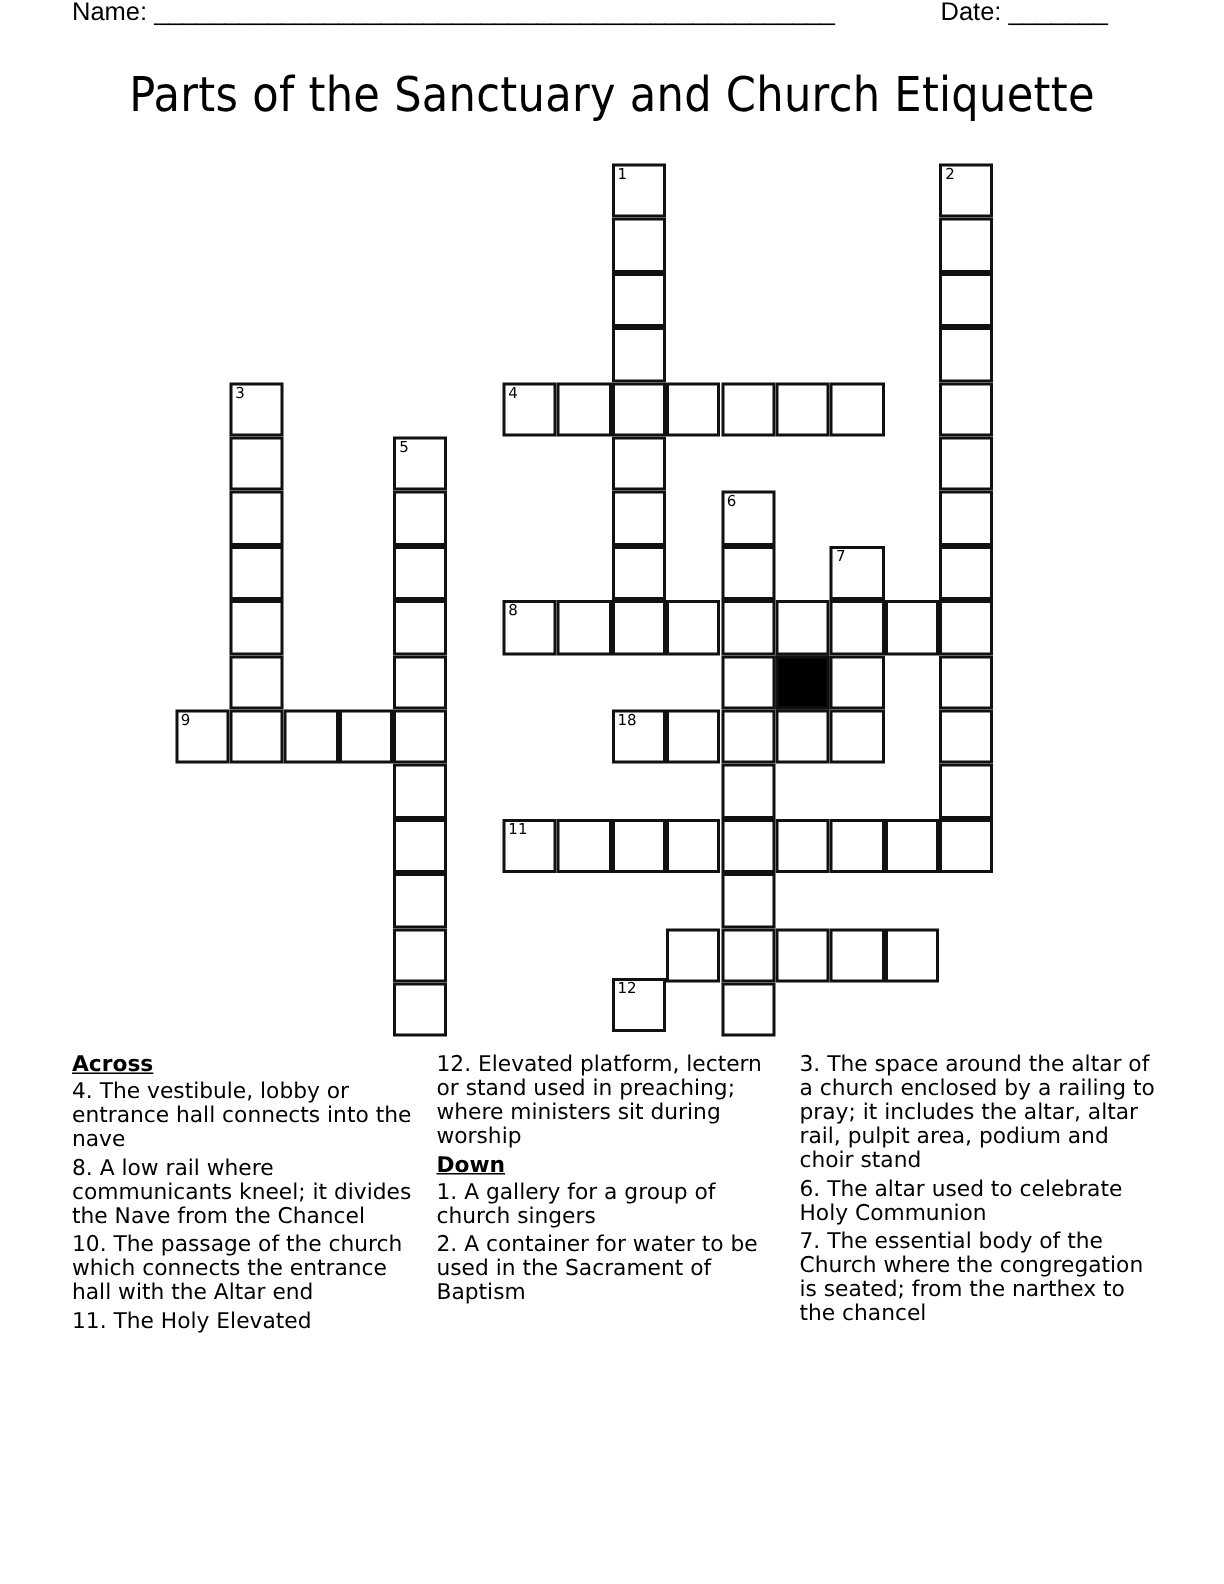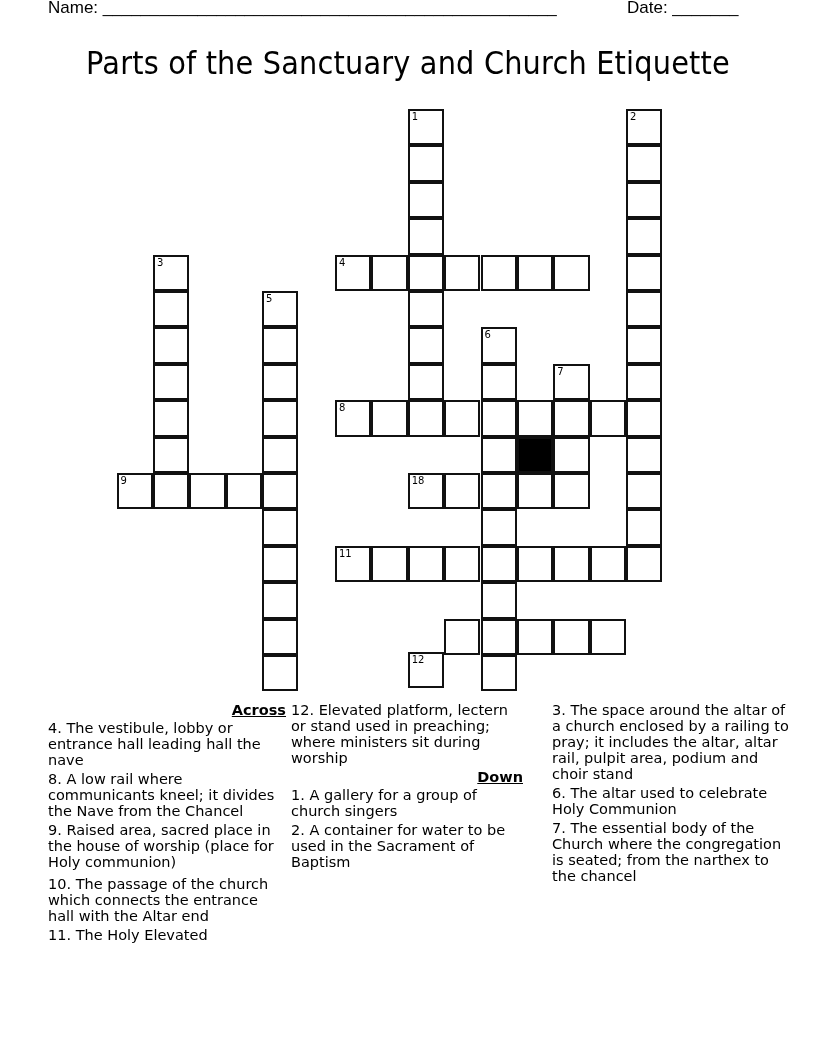--- a/index.html
+++ b/index.html
@@ -4,21 +4,21 @@
 <style>
   html, body { margin:0; padding:0; background:#fff; }
   body { width:816px; height:1056px; position:relative; overflow:hidden; font-family:"DejaVu Sans", sans-serif; color:#000; }
   .hdr { position:absolute; top:-2px; font-family:"Liberation Sans", sans-serif; font-size:17px; }
   .title { position:absolute; top:44px; left:0; width:816px; text-align:center; font-family:"DejaVu Sans", sans-serif; font-size:32px; letter-spacing:0.2px; transform:scaleX(0.9); }
   .grid { position:absolute; left:0; top:0; }
   .cell { position:absolute; width:36.4px; height:36.4px; box-sizing:border-box; border:2px solid #111; background:#fff; margin-left:-1px; margin-top:-1px; }
   .cell.black { background:#000; }
   .num { position:absolute; left:2px; top:0px; font-size:10px; line-height:11px; font-family:"DejaVu Sans", sans-serif; }
   .col { position:absolute; top:702px; font-size:14.5px; line-height:16px; }
-  .sec { font-weight:bold; text-decoration:underline; margin-bottom:2px;text-align:right; }
+  .sec { font-weight:bold; text-decoration:underline; margin-bottom:2px; }
   .clue { margin-bottom:3px; }
   .clue b { font-weight:normal; }
 </style>
 </head>
 <body>
 
 <div class="hdr" style="left:48px;">
   <span>Name: </span><span>________________________________________________</span>
 </div>
 <div class="hdr" style="left:627px;">
@@ -133,31 +133,30 @@
     </div>
     <div class="cell" style="left: 445.1px; top: 619.6px;"></div>
     <div class="cell" style="left: 517.9px; top: 619.6px;"></div>
     <div class="cell" style="left: 554.3px; top: 619.6px;"></div>
     <div class="cell" style="left: 590.7px; top: 619.6px;"></div>
     <div class="cell black" style="left: 517.9px; top: 437.6px;"></div>
   </div>
 
 <div class="col" style="left:48px; width:238px;">
   <div class="sec">Across</div>
-  <div class="clue"><b>4.</b><span> The vestibule, lobby or entrance hall leading hall the nave</span></div>
+  <div class="clue"><b>4.</b><span> The vestibule, lobby or entrance hall connects into the nave</span></div>
   <div class="clue"><b>8.</b><span> A low rail where communicants kneel; it divides the Nave from the Chancel</span></div>
-  <div class="clue" style="margin-bottom:6px;"><b>9.</b><span> Raised area, sacred place in the house of worship (place for Holy communion)</span></div>
   <div class="clue"><b>10.</b><span> The passage of the church which connects the entrance hall with the Altar end</span></div>
   <div class="clue"><b>11.</b><span> The Holy Elevated</span></div>
 </div>
 
 <div class="col" style="left:291px; width:232px;">
   <div class="clue"><b>12.</b><span> Elevated platform, lectern or stand used in preaching; where ministers sit during worship</span></div>
   <div class="sec">Down</div>
   <div class="clue"><b>1.</b><span> A gallery for a group of church singers</span></div>
   <div class="clue"><b>2.</b><span> A container for water to be used in the Sacrament of Baptism</span></div>
 </div>
 
-<div class="col" style="left:552px; width:240px;">
+<div class="col" style="left:533px; width:240px;">
   <div class="clue"><b>3.</b><span> The space around the altar of a church enclosed by a railing to pray; it includes the altar, altar rail, pulpit area, podium and choir stand</span></div>
   <div class="clue"><b>6.</b><span> The altar used to celebrate Holy Communion</span></div>
   <div class="clue"><b>7.</b><span> The essential body of the Church where the congregation is seated; from the narthex to the chancel</span></div>
 </div>
 
 </body></html>

